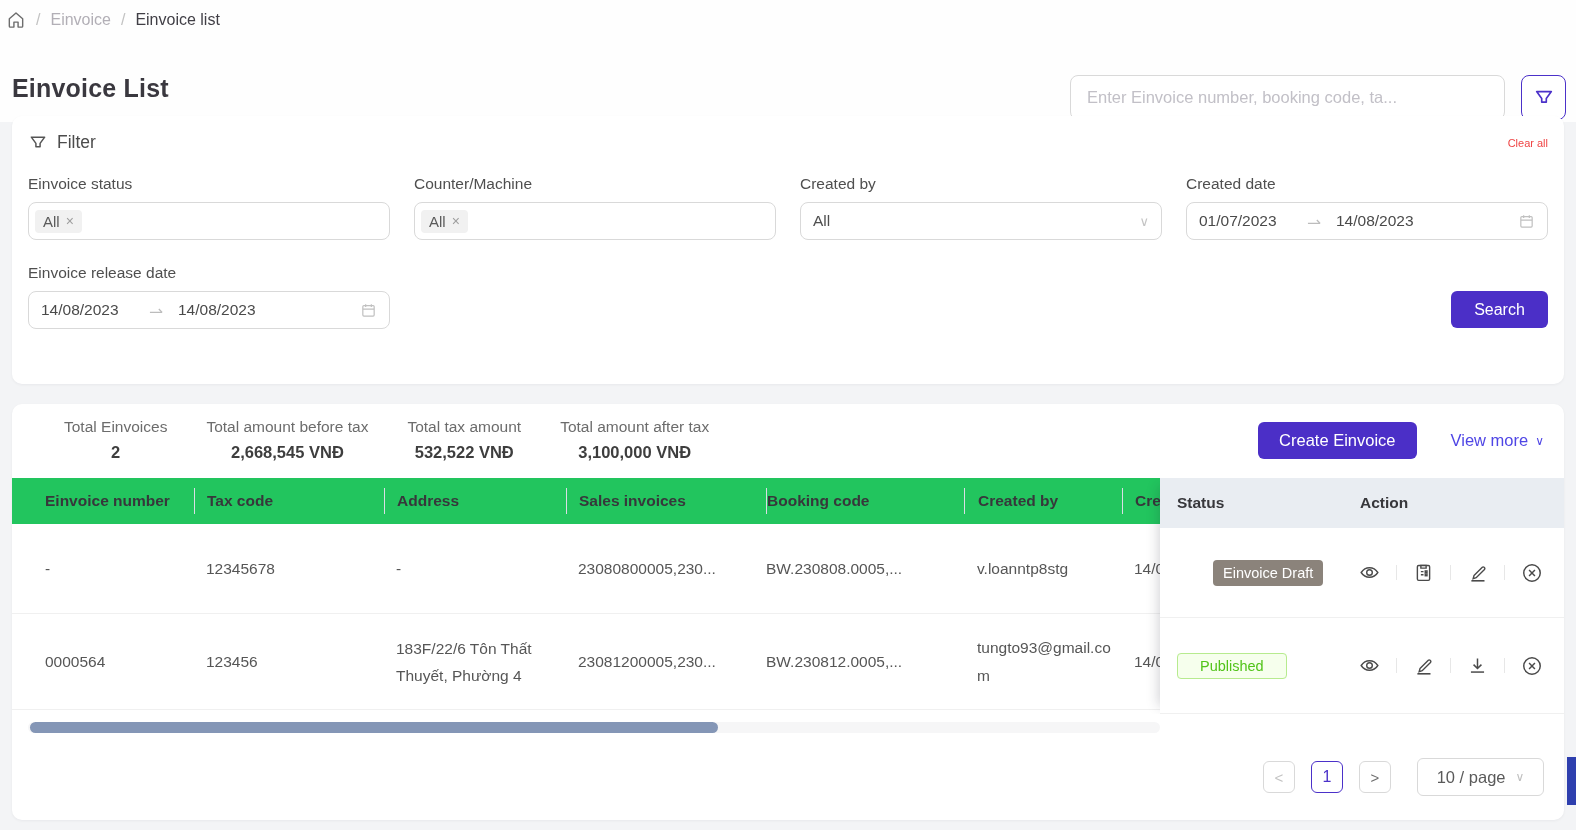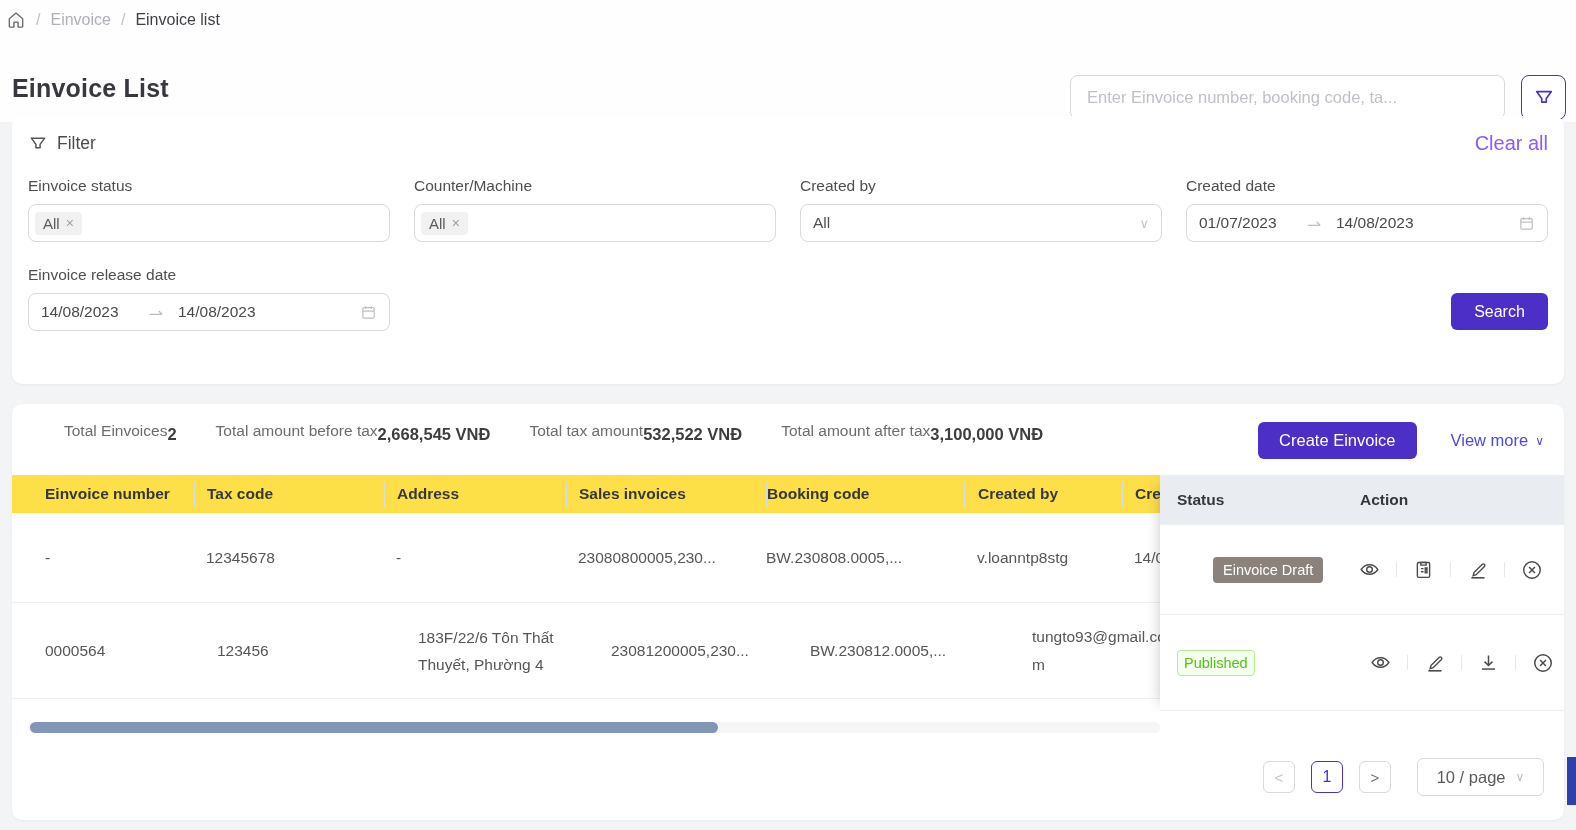--- a/index.html
+++ b/index.html
@@ -26,70 +26,70 @@
   .filter-toggle { position:absolute; top:75px; left:1521px; width:45px; height:45px; border:1px solid #4b31c9;
     border-radius:8px; background:#fff; display:flex; align-items:center; justify-content:center; cursor:pointer; color:#4b31c9; }
 
   
   .card { position:absolute; left:12px; width:1552px; background:#fff; border-radius:10px; box-shadow:0 1px 3px rgba(20,20,40,.05); }
   .filter-card { top:116px; height:268px; padding:16px 16px 0; }
   .table-card { top:404px; height:416px; }
 
   .filter-head { display:flex; justify-content:space-between; align-items:center; }
   .filter-title { display:flex; align-items:center; gap:9px; font-size:17.5px; color:#4c4c4c; }
-  .clear-all { color:#8b5cf6; font-size:20px; cursor:pointer; }
+  .clear-all { color:#ef4444; font-size:11px; cursor:pointer; }
 
   .filter-grid { display:grid; grid-template-columns:repeat(4,1fr); column-gap:16px; row-gap:16px; margin-top:22px;gap:24px; }
   .f-label { font-size:15.5px; color:#4f4f4f; margin-bottom:9px; }
   .f-control { height:38px; border:1px solid #d9d9d9; border-radius:8px; background:#fff; display:flex; align-items:center; padding:0 12px; position:relative; }
   .tag { background:#f1f1f1; border-radius:4px; padding:3px 8px; font-size:15px; color:#5a5a5a; display:flex; align-items:center; gap:6px; margin-left:-6px; }
   .tag .x { color:#9d9d9d; font-size:14px; cursor:pointer; }
   .sel-value { font-size:15.5px; color:#4f4f4f; }
   .sel-arrow { position:absolute; right:12px; color:#c4c4c4; font-size:13px; }
   .date-range { justify-content:flex-start; gap:0; }
   .d-val { font-size:15.5px; color:#4a4a4a; width:108px; }
   .d-val.end { width:auto; }
   .d-arrow { color:#bcbcbc; margin:0 14px 0 0; display:flex; }
   .cal-ic { position:absolute; right:12px; color:#c0c0c0; display:flex; }
   .search-btn-wrap { grid-column:4; display:flex; justify-content:flex-end; align-items:flex-end; padding-bottom:1px; }
   .search-btn { width:97px; height:37px; background:#4b2fc7; border:none; border-radius:6px; color:#fff; font-size:16px;
     cursor:pointer; font-family:"Liberation Sans","DejaVu Sans",sans-serif; }
 
   
   .summary-row { display:flex; align-items:flex-start; padding:14px 20px 0 52px; }
-  .stat { display:flex; flex-direction:row; align-items:center; margin-right:39px; }
+  .stat { display:flex; flex-direction:column; align-items:center; margin-right:39px; }
   .stat-label { font-size:15.5px; color:#6c6c6c; }
   .stat-value { font-size:16.5px; font-weight:700; color:#3e3e3e; margin-top:7px; }
   .summary-actions { margin-left:auto; display:flex; align-items:center; gap:34px; padding-top:4px; }
   .create-btn { height:37px; padding:0 21px; background:#4b2fc7; border:none; border-radius:6px; color:#fff; font-size:16.5px;
     cursor:pointer; font-family:"Liberation Sans","DejaVu Sans",sans-serif; }
   .view-more { color:#4f46e5; font-size:16.5px; display:flex; align-items:center; gap:7px; cursor:pointer; }
   .view-more .chev { font-size:12px; }
 
   
   .tbl { position:relative; margin-top:16px; height:236px; overflow:hidden; }
-  .thead { height:38px; background:#fde047; display:flex; align-items:center; font-size:15.5px; font-weight:700; color:#37373b; }
+  .thead { height:46px; background:#22c55e; display:flex; align-items:center; font-size:15.5px; font-weight:700; color:#37373b; }
   .th { height:26px; display:flex; align-items:center; border-left:1px solid #d9dee5; }
   .th.first { border-left:none; }
   .trow { display:flex; align-items:center; border-bottom:1px solid #f0f0f0; font-size:15.5px; color:#565656; background:#fff; }
-  .r1 { height:90px; } .r2 { height:96px;gap:11px; }
+  .r1 { height:90px; } .r2 { height:96px; }
   .c1 { width:182px; padding-left:33px; } .c2 { width:190px; padding-left:12px; }
   .c3 { width:182px; padding-left:12px; } .c4 { width:200px; padding-left:12px; }
   .c5 { width:198px; } .c6 { width:158px; padding-left:13px; }
   .c7 { width:200px; padding-left:12px; }
   .wrap3 { max-width:150px; line-height:27px; }
   .wrap2 { max-width:146px; line-height:28px; }
 
   .fixed-cols { position:absolute; top:0; right:0; width:404px; height:236px; background:#fff;
     box-shadow:-9px 0 12px -8px rgba(30,30,50,.22); }
   .fhead { height:50px; background:#e9edf2; display:flex; align-items:center; font-size:15.5px; font-weight:700; color:#37373b; }
   .fs { width:185px; padding-left:17px; } .fa { width:219px; padding-left:15px; }
   .frow { display:flex; align-items:center; border-bottom:1px solid #f0f0f0; }
   .badge-draft { background:#8b837b; color:#fff; font-size:14.5px; border-radius:4px; padding:5px 10px;margin-left:36px; }
-  .badge-published { background:#f6ffed; color:#52c41a; border:1px solid #b7eb8f; font-size:14.5px; border-radius:4px; padding:4px 6px; }
+  .badge-published { background:#f6ffed; color:#52c41a; border:1px solid #b7eb8f; font-size:14.5px; border-radius:4px; padding:4px 22px; }
   .actions { display:flex; align-items:center; gap:16px; padding-left:14px; color:#4a4a4a; }
   .actions .ic { display:flex; cursor:pointer; }
   .actions .vsep { width:1px; height:15px; background:#e7e7e7; }
 
   .hscroll { position:absolute; left:16px; top:318px; width:1132px; height:11px; background:#f6f6f7; border-radius:6px; }
   .hthumb { position:absolute; left:2px; top:0; width:688px; height:11px; background:#8496b6; border-radius:6px; cursor:pointer; }
 
   .pager { position:absolute; bottom:24px; right:20px; display:flex; align-items:center; gap:16px; }
   .pg-btn { width:32px; height:32px; border:1px solid #d9d9d9; border-radius:6px; background:#fff; display:flex;
     align-items:center; justify-content:center; font-size:15px; color:#6e6e6e; cursor:pointer; }

